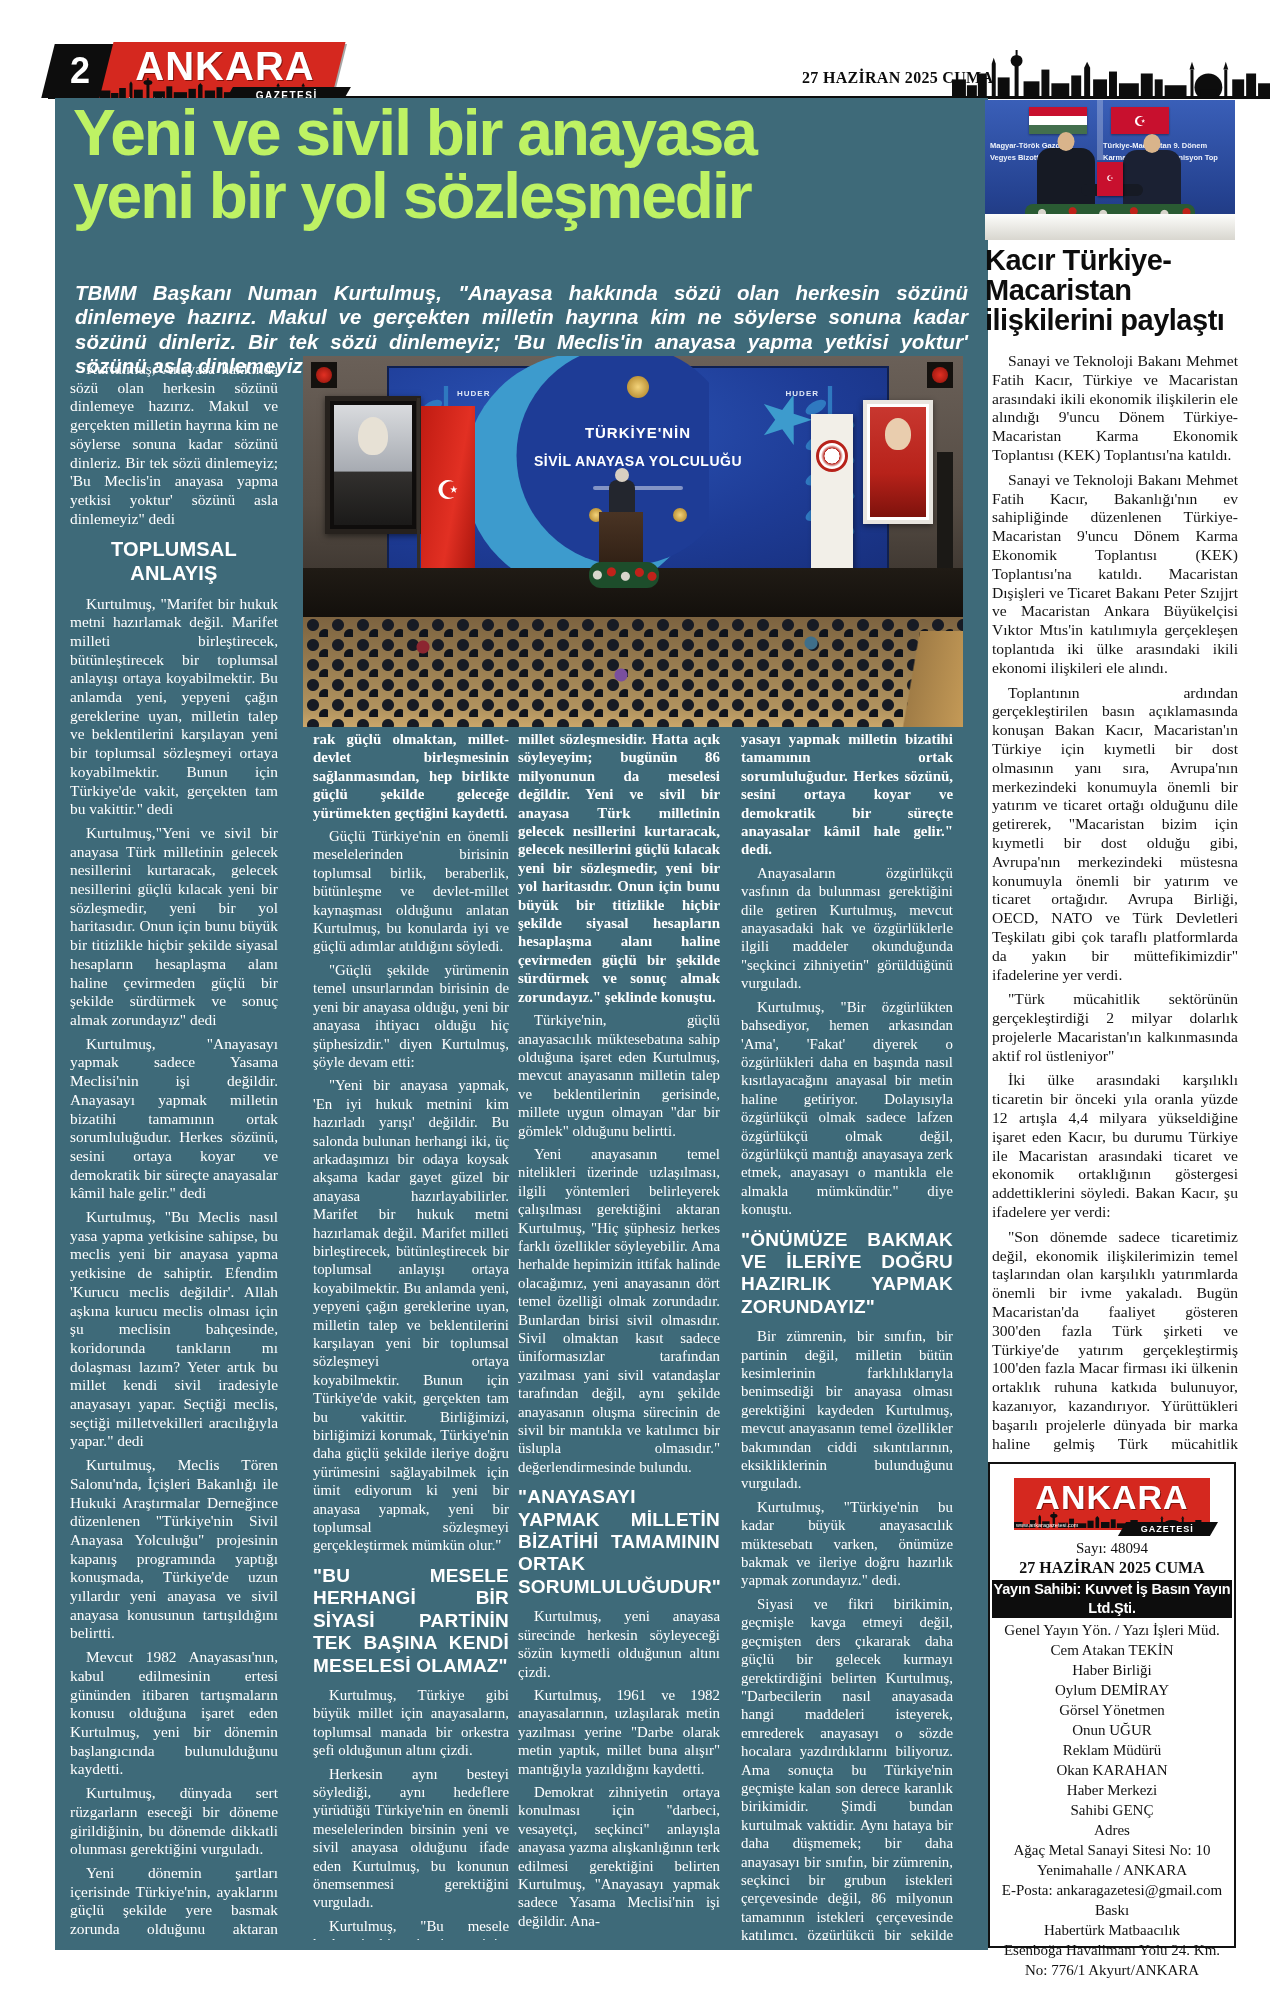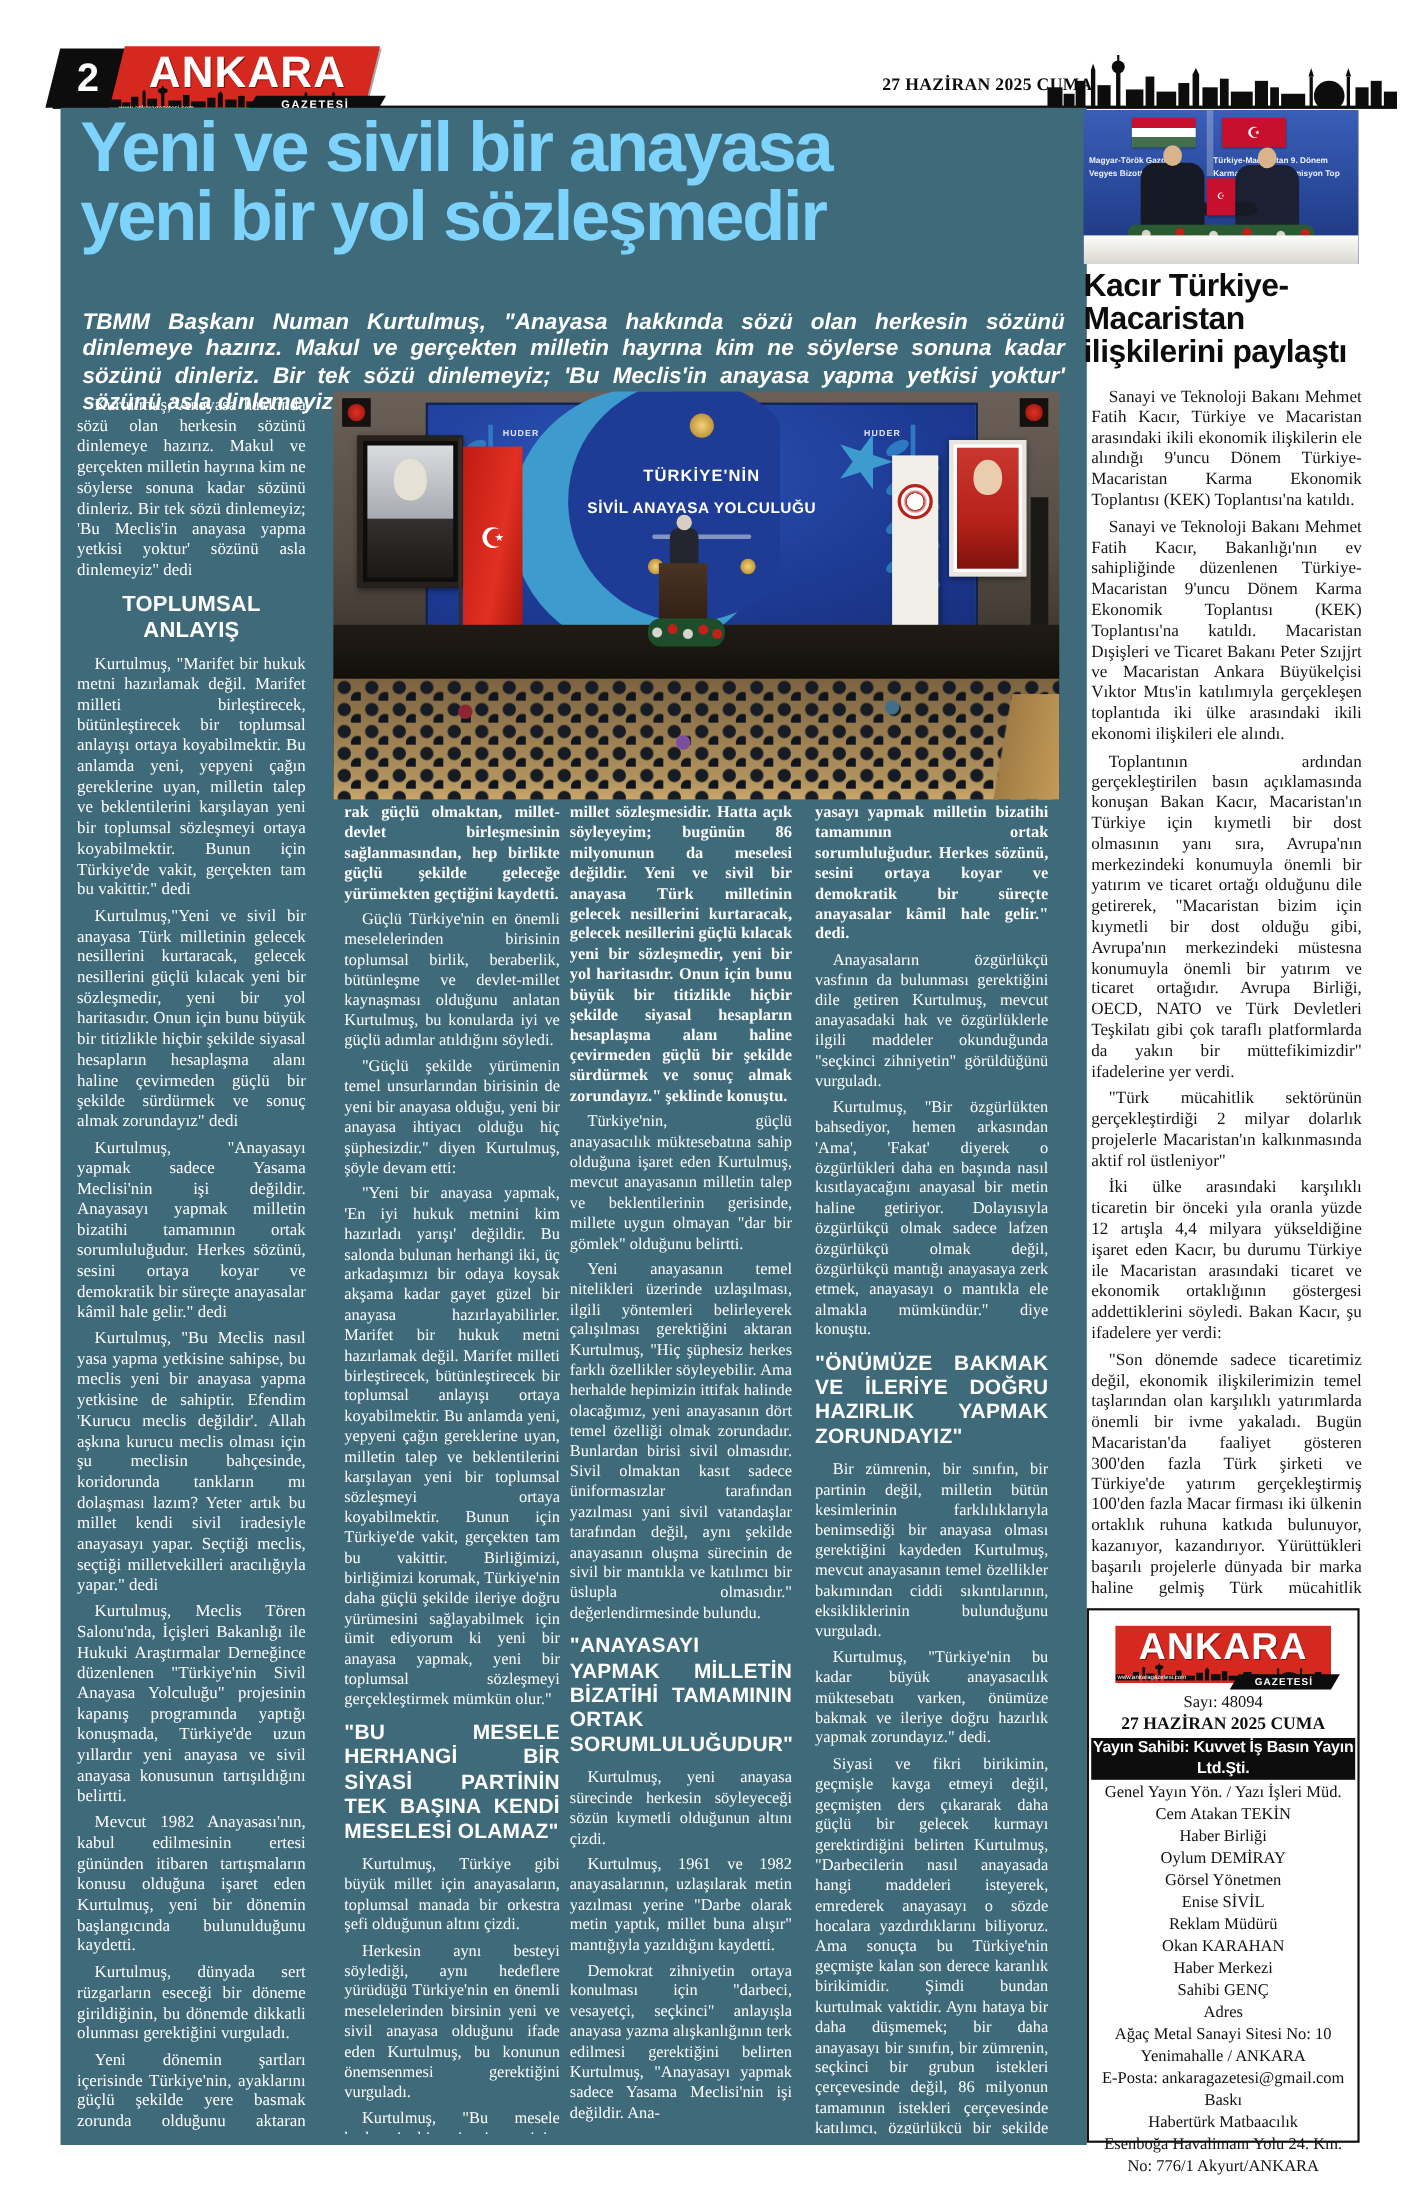--- a/index.html
+++ b/index.html
@@ -20,21 +20,21 @@
   .brand .bsky{position:absolute;left:-6px;bottom:4px;width:236px;height:20px;}
   .brand .ribbon{position:absolute;right:-8px;bottom:-2px;width:118px;height:17px;background:#0d0d0d;
                  transform:skewX(-30deg);display:flex;align-items:center;justify-content:center;}
   .brand .ribbon span{transform:skewX(30deg);color:#fff;font:bold 10px/1 "Liberation Sans",sans-serif;letter-spacing:1.5px;}
   .brand .site{position:absolute;left:2px;bottom:0;color:#fff;font:6px/1 "Liberation Sans",sans-serif;}
   .date{position:absolute;left:802px;top:70px;width:200px;color:#0d0d0d;
         font:bold 16px/1 "Liberation Serif",serif;letter-spacing:.3px;}
   .topsky{position:absolute;left:952px;top:50px;width:318px;height:47px;}
   
   .lead{position:absolute;left:55px;top:98px;width:933px;height:1852px;background:#3e6a79;}
-  .lead h1{position:absolute;left:18px;top:4px;margin:0;color:#7dd3fc;
+  .lead h1{position:absolute;left:18px;top:4px;margin:0;color:#bef264;
            font:bold 64px/0.98 "Liberation Sans",sans-serif;letter-spacing:-2px;width:905px;}
   .standfirst{position:absolute;left:20px;top:162px;width:893px;color:#fff;
               font:italic bold 20.5px/1.2 "Liberation Sans",sans-serif;text-align:justify;}
   
   .col{position:absolute;color:#fff;text-align:justify;overflow:hidden;}
   .col1{left:15px;top:262px;width:208px;height:1580px;font-size:15.4px;line-height:18.7px;}
   .c2,.c3,.c4{top:632px;height:1210px;font-size:14.9px;line-height:18.4px;}
   .c2{left:258px;width:196px;}
   .c3{left:463px;width:202px;}
   .c4{left:686px;width:212px;}
@@ -402,21 +402,21 @@
     </div>
     <div id="imprint-lines">
         <div class="imp-line">Sayı: 48094</div>
         <div class="imp-line b">27 HAZİRAN 2025 CUMA</div>
         <div class="imp-line bar">Yayın Sahibi: Kuvvet İş Basın Yayın  Ltd.Şti.</div>
         <div class="imp-line">Genel Yayın Yön. / Yazı İşleri Müd.</div>
         <div class="imp-line">Cem Atakan TEKİN</div>
         <div class="imp-line">Haber Birliği</div>
         <div class="imp-line">Oylum DEMİRAY</div>
         <div class="imp-line">Görsel Yönetmen</div>
-        <div class="imp-line">Enise SİVİL</div>
+        <div class="imp-line">Onun UĞUR</div>
         <div class="imp-line">Reklam Müdürü</div>
         <div class="imp-line">Okan KARAHAN</div>
         <div class="imp-line">Haber Merkezi</div>
         <div class="imp-line">Sahibi GENÇ</div>
         <div class="imp-line">Adres</div>
         <div class="imp-line">Ağaç Metal Sanayi Sitesi No: 10</div>
         <div class="imp-line">Yenimahalle / ANKARA</div>
         <div class="imp-line">E-Posta: ankaragazetesi@gmail.com</div>
         <div class="imp-line">Baskı</div>
         <div class="imp-line">Habertürk Matbaacılık</div>

